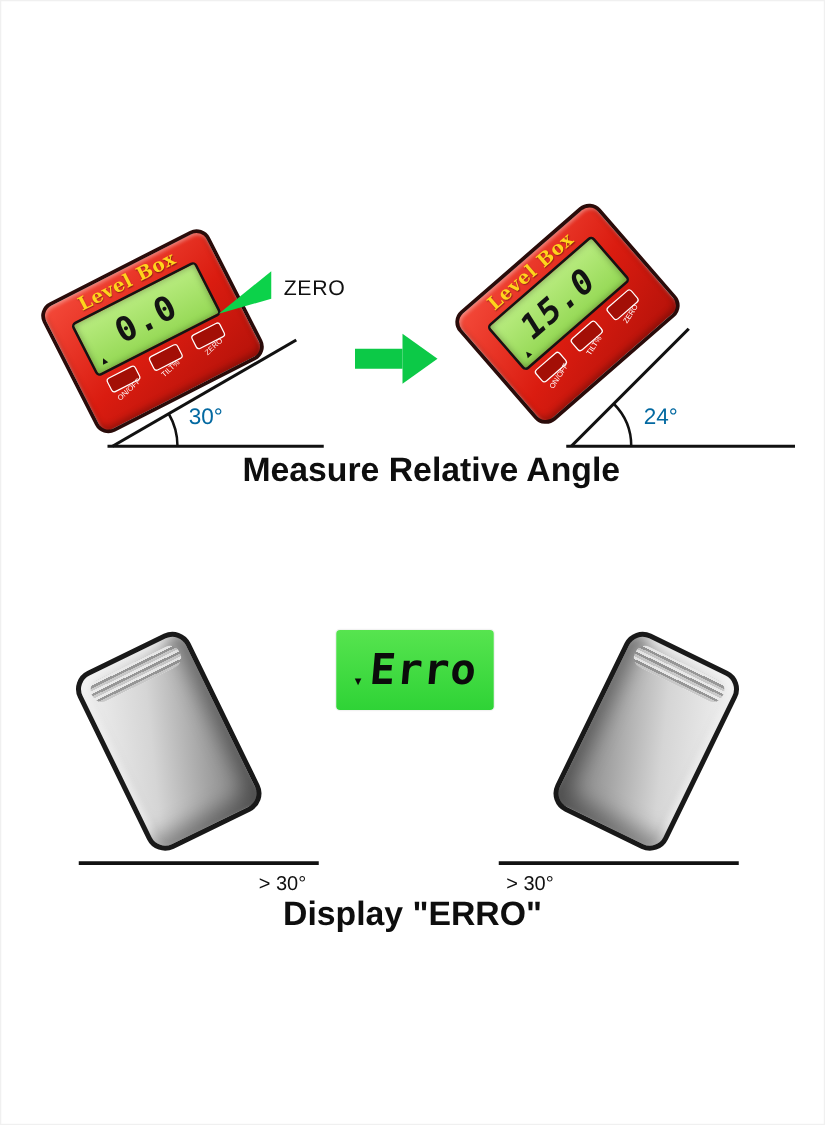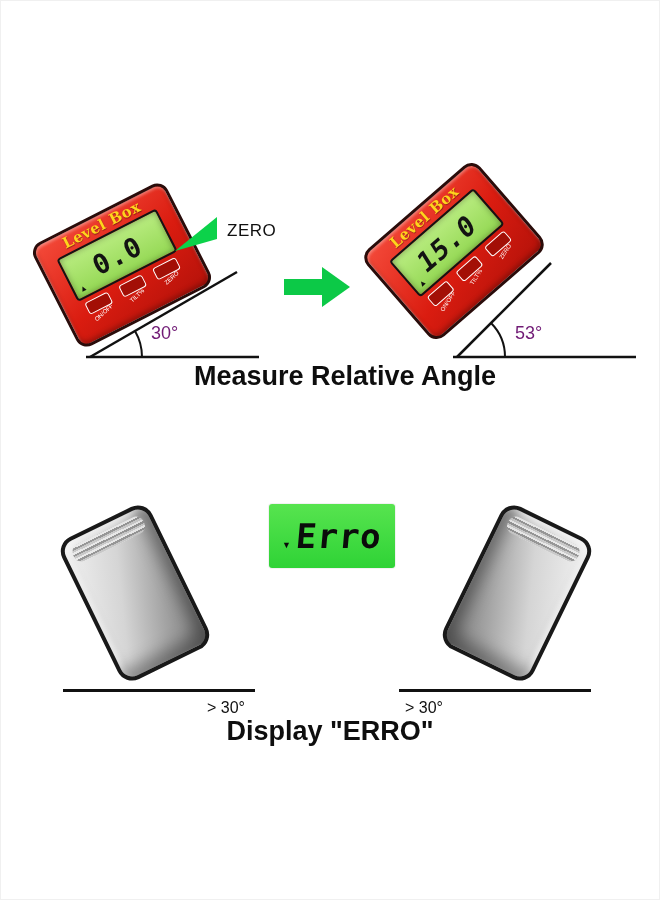--- a/index.html
+++ b/index.html
@@ -24,21 +24,21 @@
   .slant { transform:skewX(-9deg); }
   .lb-buttons { display:flex; justify-content:center; gap:12px; margin-top:4px; }
   .lb-bcell { display:flex; flex-direction:column; align-items:center; }
   .lb-btn { width:24px; height:11px; background:#a30f06; border:1px solid #ffffff; border-radius:3px; }
   .lb-blabel { font-size:6px; color:#ffffff; transform:rotate(-16deg); margin-top:1px; white-space:nowrap; }
   .rot-left { transform:rotate(-27deg); }
   .rot-right { transform:rotate(-41deg); }
 
   
   .figsvg { position:absolute; }
-  .angle-label { position:absolute; font-size:18px; color:#701a75; }
+  .angle-label { position:absolute; font-size:18px; color:#0369a1; }
   .zero-label { position:absolute; font-size:17px; color:#101010; letter-spacing:.5px; }
 
   
   .arrow { position:absolute; left:283px; top:266px; width:70px; height:40px; }
   .arrow-bar { position:absolute; left:0; top:12px; width:38px; height:16px; background:#0cc947; }
   .arrow-head { position:absolute; left:38px; top:0; width:0; height:0;
     border-left:28px solid #0cc947; border-top:20px solid transparent; border-bottom:20px solid transparent; }
 
   .caption { position:absolute; left:0; width:100%; text-align:center;
     font-size:27px; font-weight:bold; color:#0e0e0e; }
@@ -110,21 +110,21 @@
   <div class="arrow">
     <div class="arrow-bar"></div>
     <div class="arrow-head"></div>
   </div>
 
   <svg class="figsvg" style="left:400px; top:235px;" width="245" height="130" viewBox="0 0 245 130">
     <line x1="52" y1="121" x2="235" y2="121" stroke="#111" stroke-width="2.5"></line>
     <line x1="56" y1="121" x2="150" y2="27" stroke="#111" stroke-width="2.5"></line>
     <path d="M 104 121 A 48 48 0 0 0 90 87" fill="none" stroke="#111" stroke-width="2"></path>
   </svg>
-  <div class="angle-label" style="left:514px; top:322px;">53°</div>
+  <div class="angle-label" style="left:514px; top:322px;">24°</div>
 
   <div class="levelbox rot-right" style="left:378px; top:192px;">
     <div class="lb-body">
       <div class="lb-title">Level Box</div>
       <div class="lb-screen">
         <span class="lb-marker">▲</span>
         <span class="lb-digits slant">15.0</span>
       </div>
       <div class="lb-buttons">
         <div class="lb-bcell">

